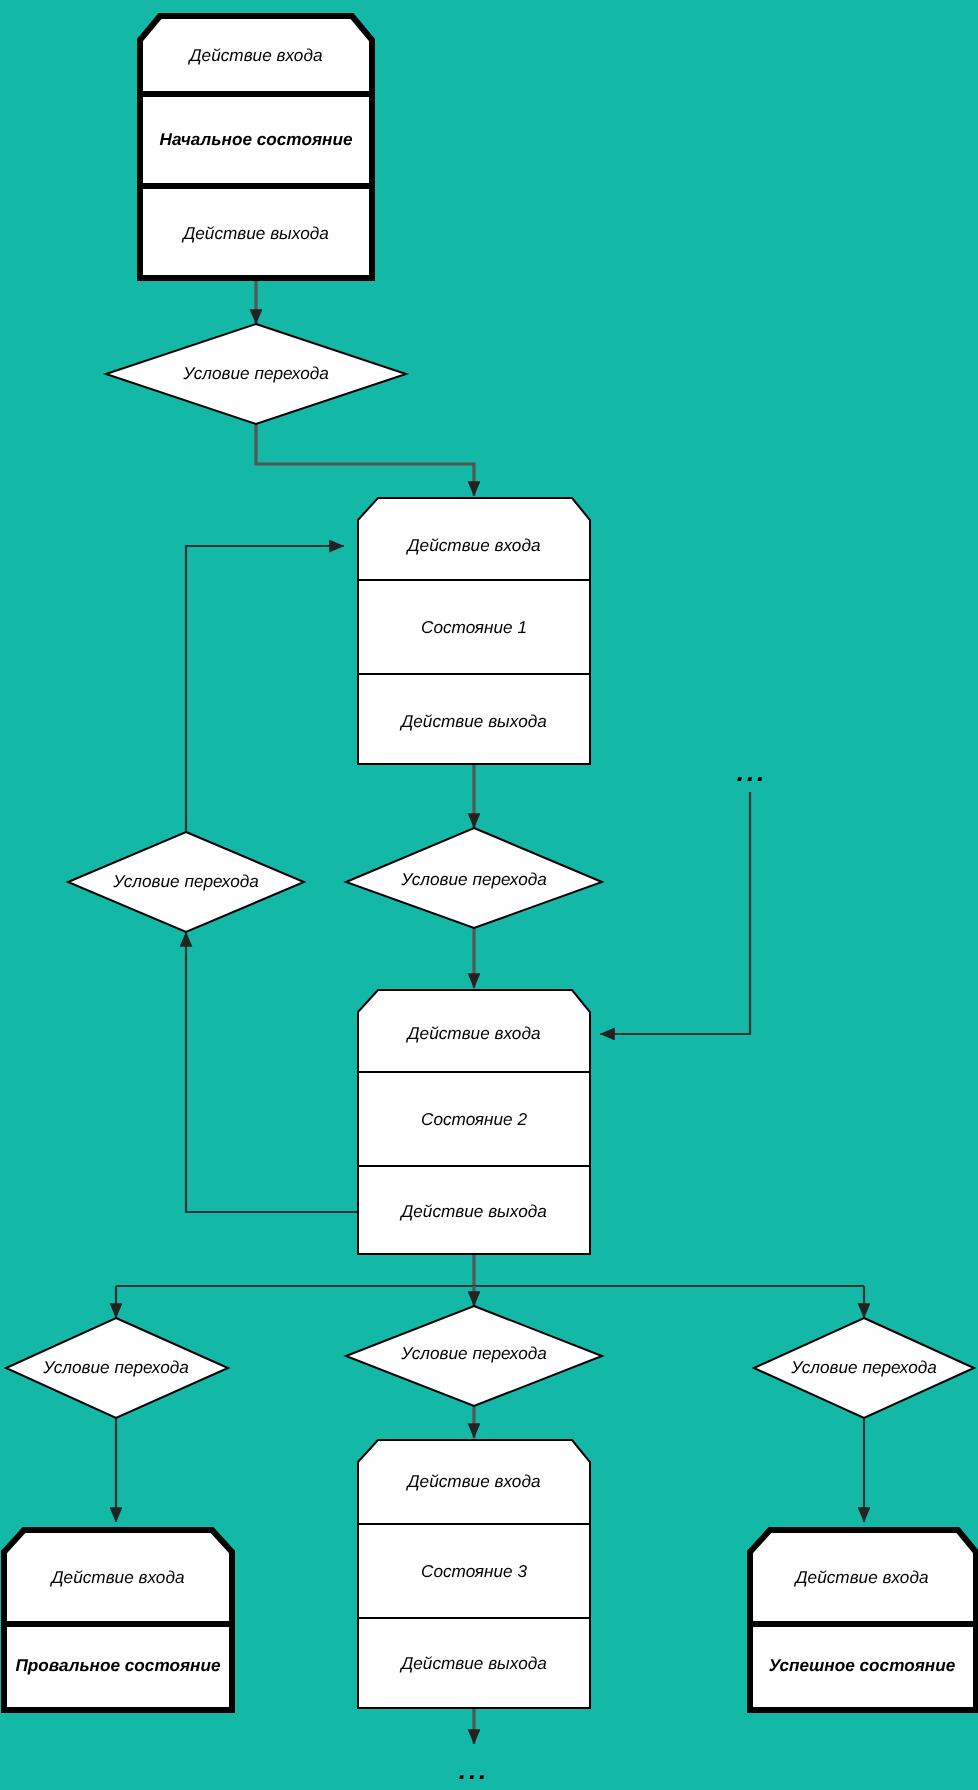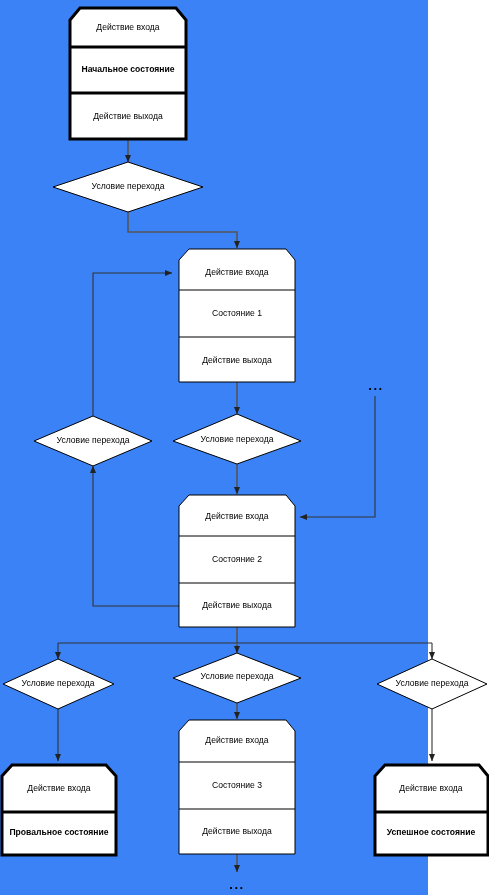--- a/index.html
+++ b/index.html
@@ -2,24 +2,25 @@
 <html><head>
 <meta charset="utf-8">
 <style>
   html, body {
     margin: 0;
     padding: 0;
     background: #ffffff;
   }
   #canvas-wrap {
     position: relative;
-    width: 428px;
+    width: 489px;
     height: 895px;
-    background: #3b82f6;
+    background: #14b8a6;
     font-family: "Liberation Sans", sans-serif;
+    font-style: italic;
   }
   svg#diagram {
     display: block;
     width: 489px;
     height: 895px;
   }
   .shape-thick {
     fill: #ffffff;
     stroke: #000000;
     stroke-width: 3;

